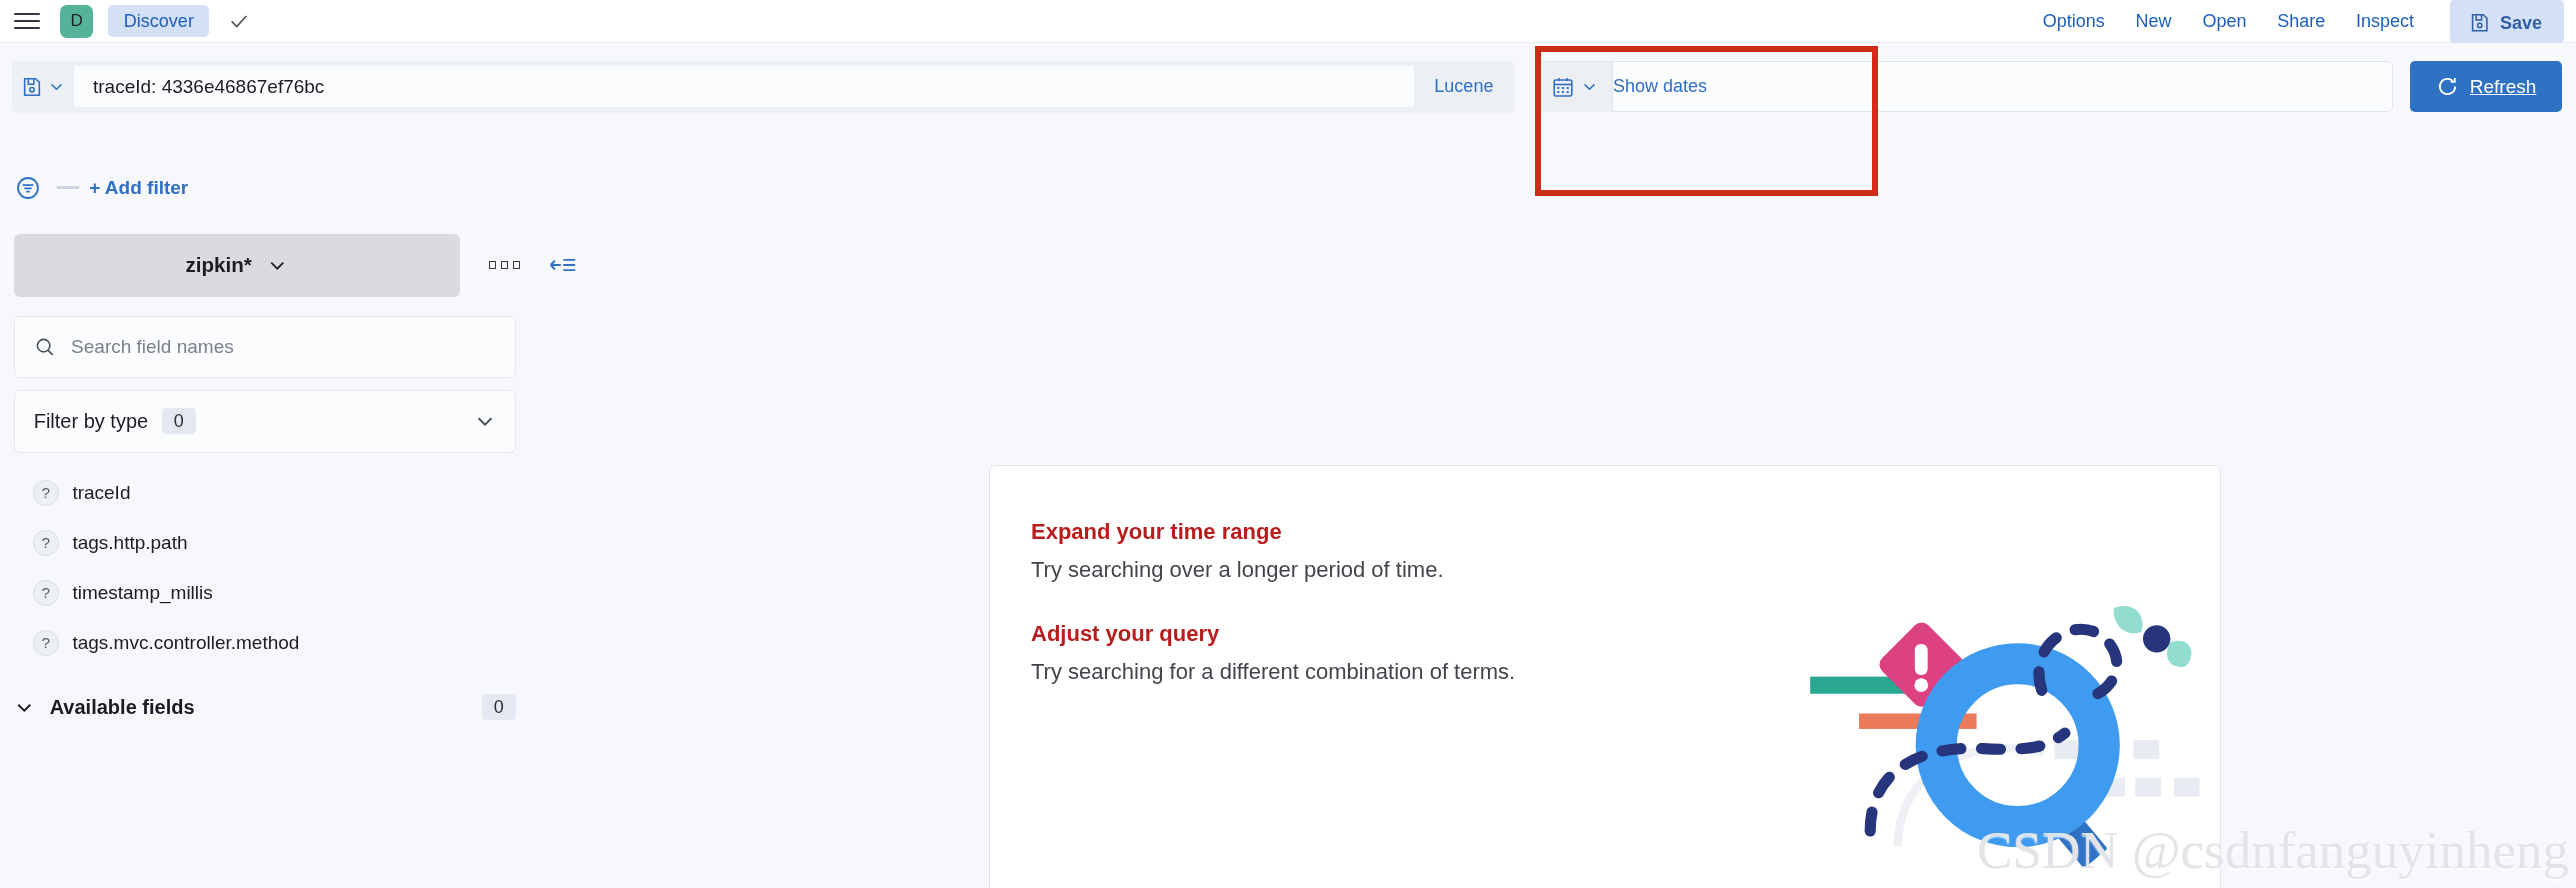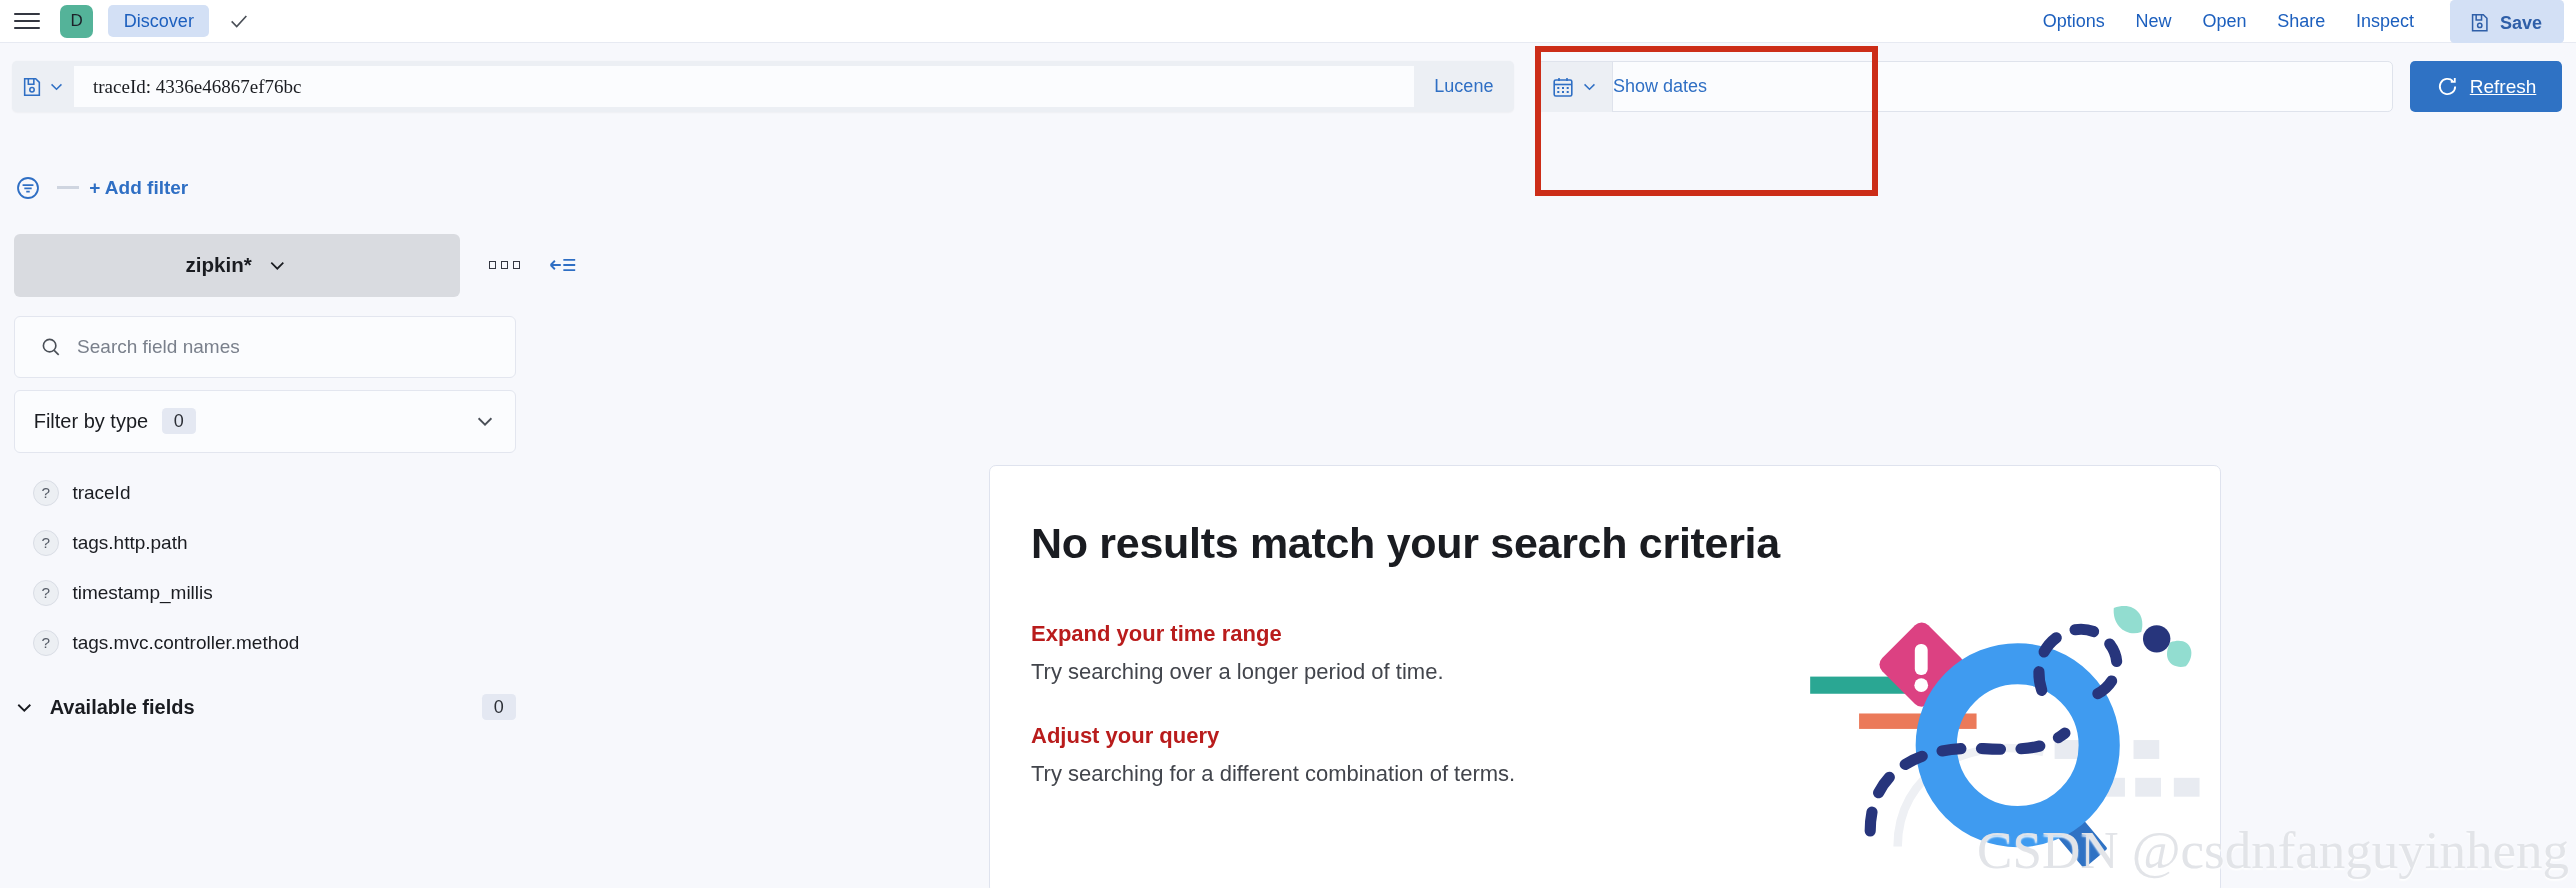--- a/index.html
+++ b/index.html
@@ -70,21 +70,21 @@
   .query-prefix {
     width: 62px; height: 51px; display: flex; align-items: center;
     justify-content: center; gap: 5.1px; color: #2f6fc4; cursor: pointer;
   }
   .query-field {
     flex: 1; height: 41px; margin: 0; background: #fbfcfe;
     display: flex; align-items: center;
     border: none; outline: none;
     font-size: 19px; color: #1a1c21;
     padding: 0 19px;
-    font-family: Liberation Serif, serif;
+    font-family: Liberation Sans, sans-serif;
   }
   .lucene-label {
     color: #2f6fc4; font-size: 18px; padding: 0 20.6px;
     cursor: pointer; white-space: nowrap;
   }
 
   .date-wrap {
     display: flex; align-items: center; height: 51px;
     margin-left: 22px;
     background: #fbfcfe;
@@ -144,21 +144,21 @@
     gap: 15.4px; cursor: pointer;
   }
   .index-pattern-btn .ip-name { font-size: 20.6px; font-weight: 700; color: #1a1c21; }
   .dots-icon { margin-left: 29px; display: flex; gap: 4.3px; cursor: pointer; }
   .dots-icon i { width: 7.7px; height: 7.7px; border: 1.7px solid #343741; display: block; }
   .collapse-icon { margin-left: 27.5px; cursor: pointer; color: #2f6fc4; }
 
   .search-fields {
     margin-top: 19px; width: 502px; height: 62px;
     background: #fbfcfe; border: 0.9px solid #e3e6ef; border-radius: 6px;
-    display: flex; align-items: center; padding: 0 25px; gap: 15.4px;
+    display: flex; align-items: center; padding: 0 19px; gap: 15.4px;
   }
   .search-fields input {
     border: none; outline: none; background: transparent;
     font-size: 19px; color: #6a717d; flex: 1;
     font-family: "Liberation Sans", sans-serif;
   }
   .search-fields input::placeholder { color: #7a808c; }
 
   .filter-type {
     margin-top: 12px; width: 502px; height: 63px;
@@ -395,21 +395,20 @@
         <svg width="20.6" height="20.6" viewBox="0 0 24 24" fill="none" stroke="#1a1c21" stroke-width="2.2">
           <path d="M5 9l7 7 7-7"></path>
         </svg>
       </span>
       <span class="sh-label">Available fields</span>
       <span class="badge">0</span>
     </div>
   </div>
 
   <div class="main-card">
-    <div class="nores-title">No results match your search criteria</div>
 
     <div class="hint-block">
       <div class="hint-title">Expand your time range</div>
       <div class="hint-text">Try searching over a longer period of time.</div>
     </div>
 
     <div class="hint-block second">
       <div class="hint-title">Adjust your query</div>
       <div class="hint-text">Try searching for a different combination of terms.</div>
     </div>

